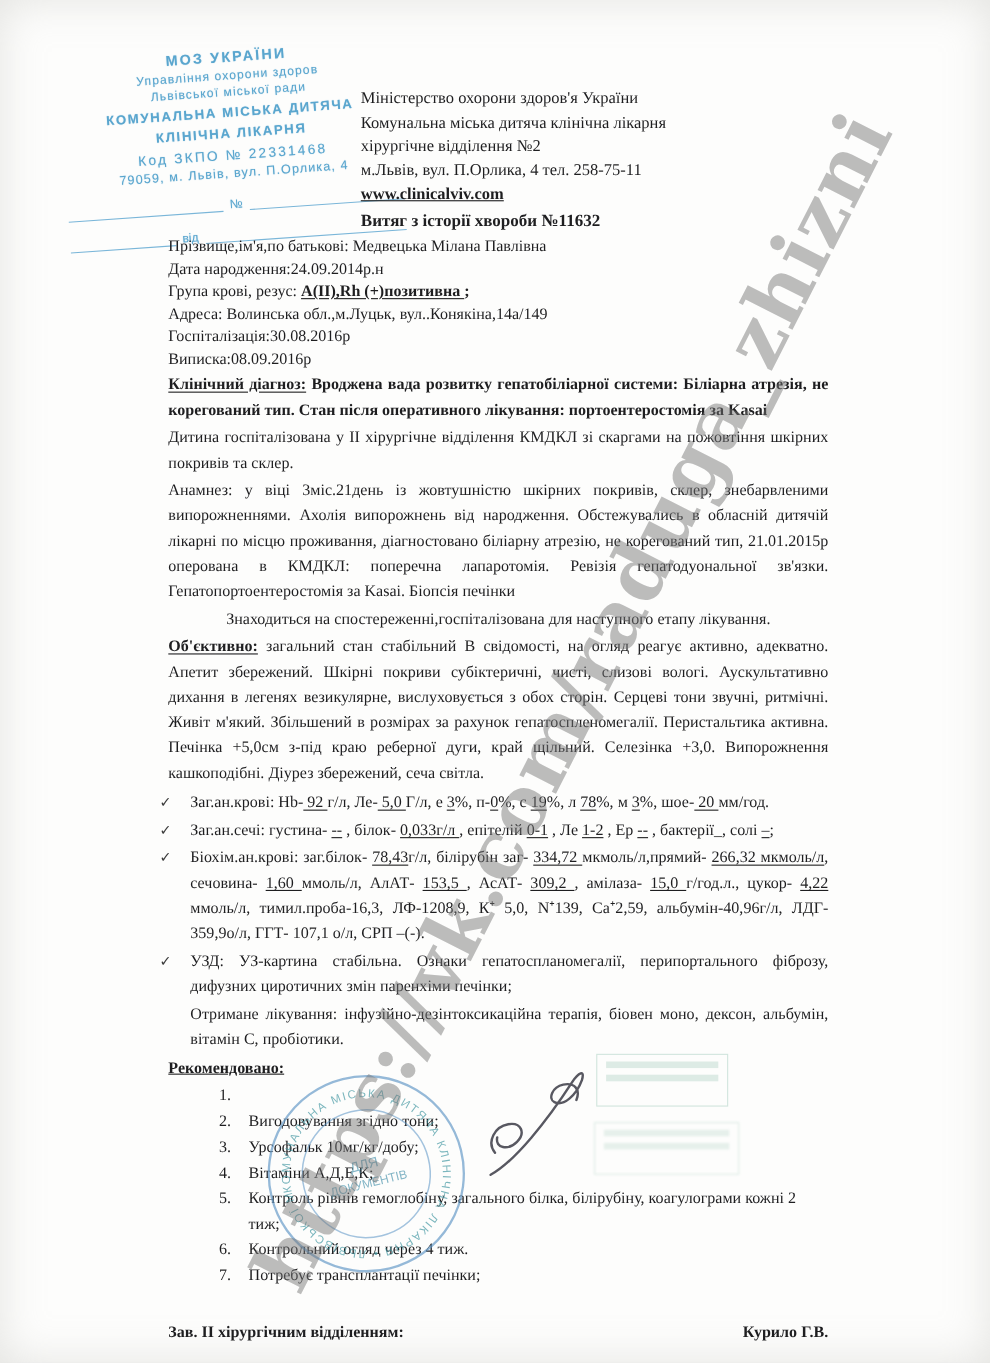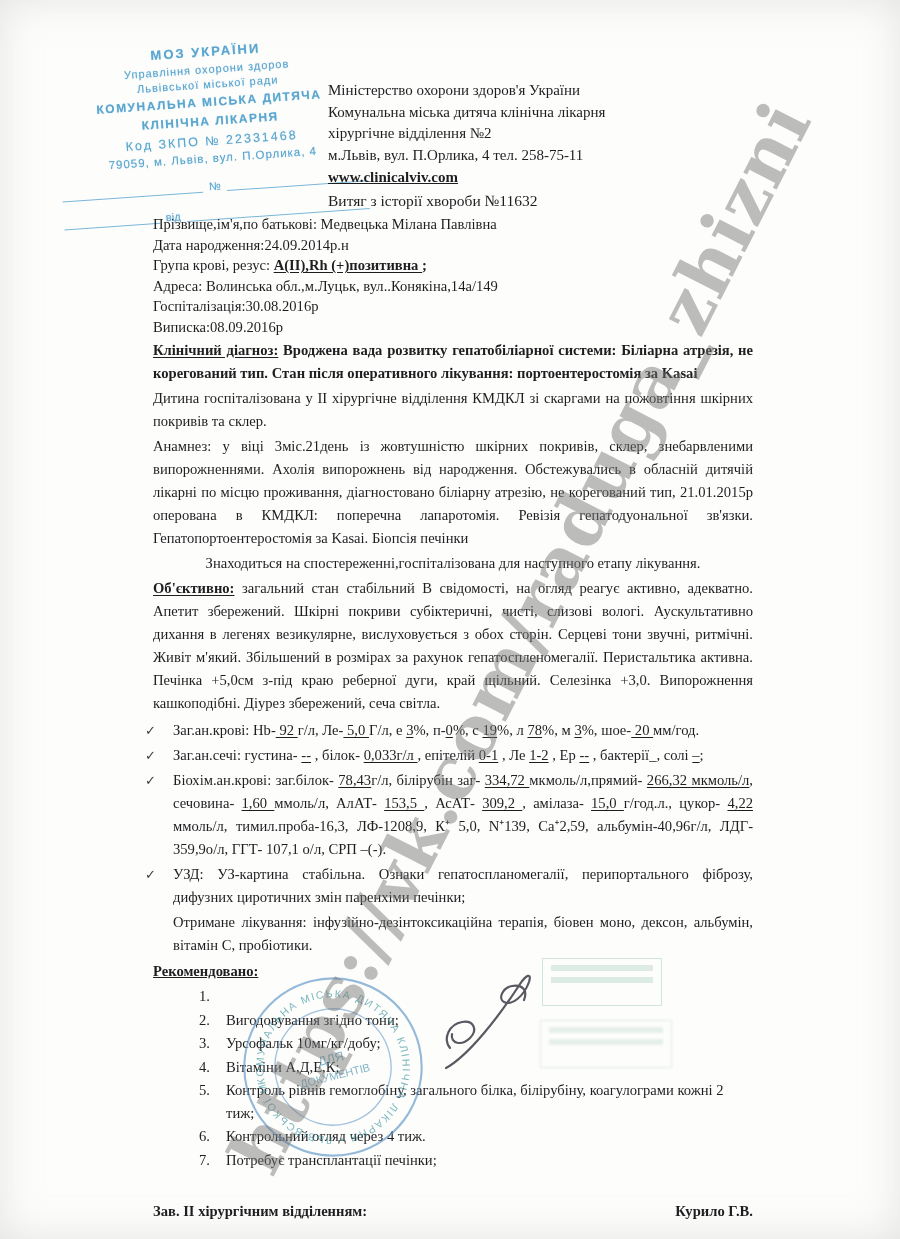--- a/index.html
+++ b/index.html
@@ -32,21 +32,21 @@
   .cs-l6{font-size:11.5px;letter-spacing:1px;margin-top:4px;}
   .cs-rule{display:flex;align-items:flex-end;gap:6px;font-size:11px;margin-top:16px;}
   .cs-rule-line{display:inline-block;height:0;border-bottom:1.4px solid #6fb0d6;flex:1;}
   .cs-rule .short{flex:0 0 96px;}
   
   .header{
     position:absolute;left:328px;top:80px;width:464px;
     font-size:15px;line-height:21.5px;z-index:3;
   }
   .header .website{font-weight:bold;text-decoration:underline;margin-top:1px;}
-  .header .doc-title{font-weight:normal;font-size:15.5px;margin-top:1px;}
+  .header .doc-title{font-weight:bold;font-size:15.5px;margin-top:1px;}
   
   .content{position:absolute;left:153px;top:214px;width:600px;z-index:3;font-size:14.6px;}
   .pt-line{line-height:20.5px;}
   .para{text-align:justify;line-height:23px;margin:2px 0 0 0;}
   .para-bold{font-weight:bold;}
   .b{font-weight:bold;}
   .u{text-decoration:underline;text-underline-offset:2px;}
   .sec-head{font-weight:bold;text-decoration:underline;line-height:23px;margin-top:3px;}
   ul.labs{list-style:none;margin:4px 0 0 -8px;padding:0;}
   ul.labs li{position:relative;padding-left:28px;text-align:justify;line-height:23px;margin-top:2px;}

